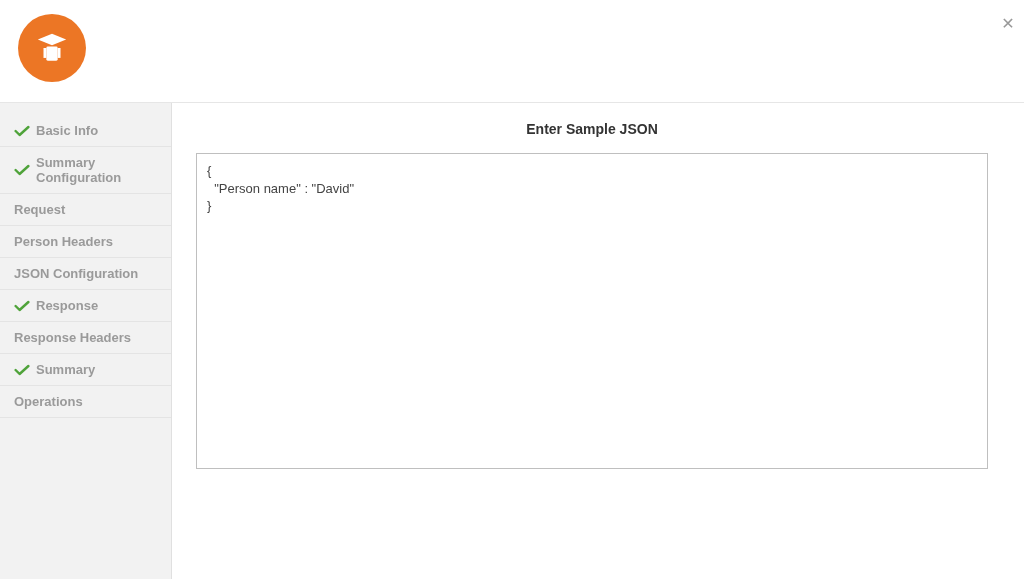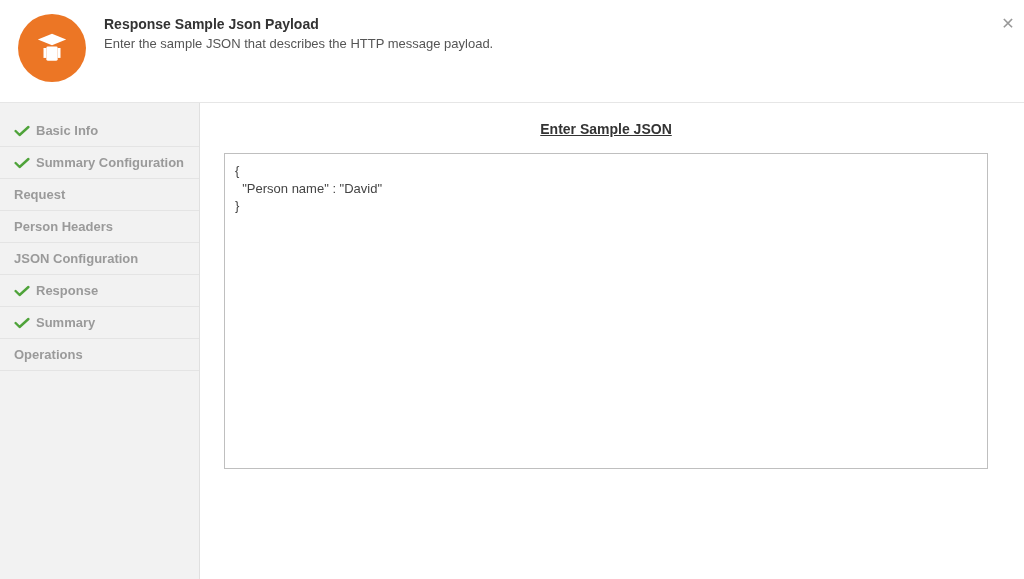--- a/index.html
+++ b/index.html
@@ -60,21 +60,21 @@
   }
 
   
   .body {
     display: flex;
     height: calc(579px - 103px);
   }
 
   
   .sidebar {
-    width: 200px;
+    width: 172px;
     background: #f2f2f2;
     border-right: 1px solid #e0e0e0;
     flex-shrink: 0;
     padding-top: 12px;
   }
   .sidebar-item {
     display: flex;
     align-items: center;
     padding: 8px 14px;
     font-size: 13px;
@@ -101,21 +101,20 @@
     stroke-linejoin: round;
   }
   .no-check { padding-left: 14px; }
 
   
   .main {
     flex: 1;
     background: #fff;
     padding: 18px 36px 30px 24px;
     overflow: auto;
-    text-decoration: underline;
   }
   .section-title {
     text-align: center;
     font-weight: bold;
     font-size: 14px;
     color: #333;
     margin-bottom: 16px;
   }
   .json-editor {
     width: 100%;
@@ -137,24 +136,20 @@
 <div class="header">
   <div class="header-icon">
     <svg viewBox="0 0 24 24">
 
       <path d="M12 2 L22 6 L12 10 L2 6 Z"></path>
       <rect x="8" y="11" width="8" height="10" rx="1"></rect>
       <rect x="6" y="12" width="2" height="7"></rect>
       <rect x="16" y="12" width="2" height="7"></rect>
     </svg>
   </div>
-  <div class="header-text">
-    <div class="header-title">Response Sample Json Payload</div>
-    <div class="header-desc">Enter the sample JSON that describes the HTTP message payload.</div>
-  </div>
   <div class="header-close">✕</div>
 </div>
 
 <div class="body">
 
   <div class="sidebar">
 
     <div class="sidebar-item">
       <span class="check-icon">
         <svg viewBox="0 0 20 16">
@@ -188,20 +183,23 @@
 
     <div class="sidebar-item">
       <span class="check-icon">
         <svg viewBox="0 0 20 16">
             <polyline points="2,8 7,13 18,3"></polyline>
           </svg>
       </span>
       <span>Response</span>
     </div>
 
+    <div class="sidebar-item no-check">
+      <span>Response Headers</span>
+    </div>
 
     <div class="sidebar-item">
       <span class="check-icon">
         <svg viewBox="0 0 20 16">
             <polyline points="2,8 7,13 18,3"></polyline>
           </svg>
       </span>
       <span>Summary</span>
     </div>
 

